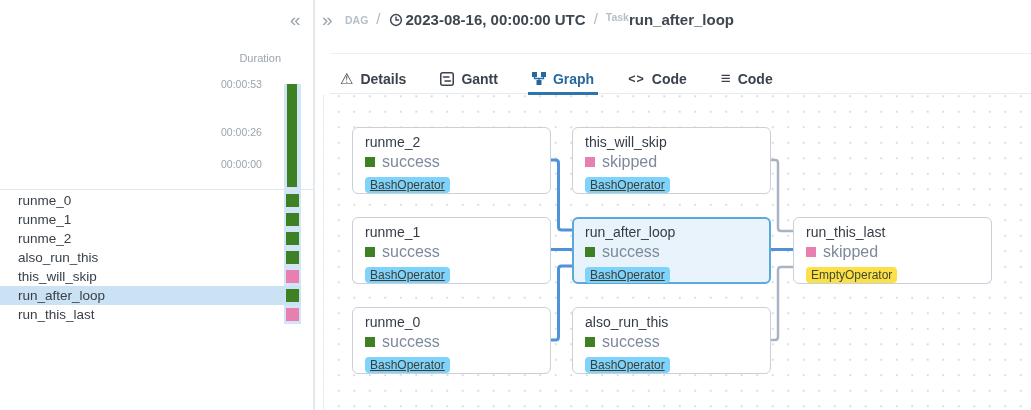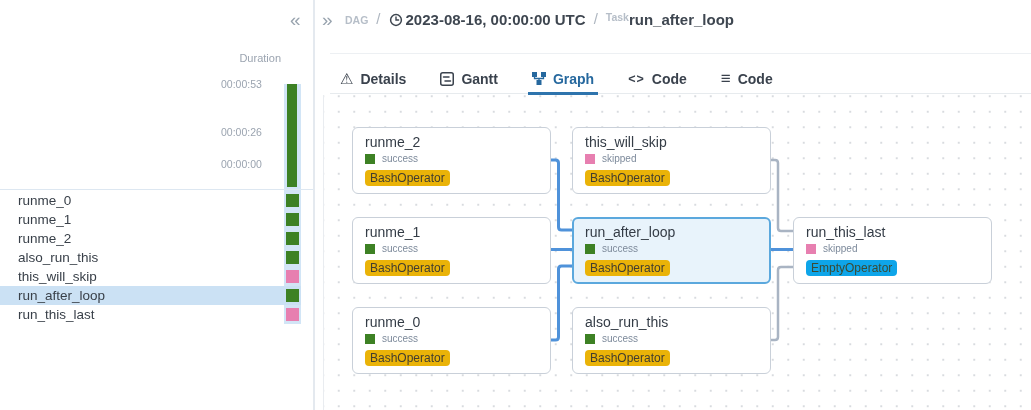--- a/index.html
+++ b/index.html
@@ -67,24 +67,24 @@
   .edge{stroke:#a9b4c3;stroke-width:2.5;fill:none;}
 
   .node{
     position:absolute;width:199px;height:67px;box-sizing:border-box;background:#fff;
     border:1px solid #c9d0d9;border-radius:6px;padding:6px 12px 0;cursor:pointer;
   }
   .node.selected{background:#e8f3fb;border:2px solid #5ba8dd;padding:5px 11px 0;}
   .node-title{font-size:14px;font-weight:500;color:#343c46;margin-bottom:3px;}
   .node-status{display:flex;align-items:center;gap:7px;margin-bottom:4px;}
   .sq10{width:10px;height:10px;display:inline-block;}
-  .status-text{font-size:10px;color:#7d8a9b;}
+  .status-text{font-size:16px;color:#7d8a9b;}
   .badge{display:inline-block;font-size:12px;border-radius:4px;padding:1px 5px;}
-  .badge.BashOperator{background:#eab308;color:#413d30;}
-  .badge.EmptyOperator{background:#0ea5e9;color:#3b4a33;}
+  .badge.BashOperator{background:#7dd3fc;color:#413d30;text-decoration:underline;}
+  .badge.EmptyOperator{background:#fde047;color:#3b4a33;}
 </style>
 </head>
 <body>
 
 <aside class="sidebar">
   <button class="collapse-btn">«</button>
 
   <div class="duration-label">Duration</div>
   <div class="tick t0">00:00:53</div>
   <div class="tick t1">00:00:26</div>

